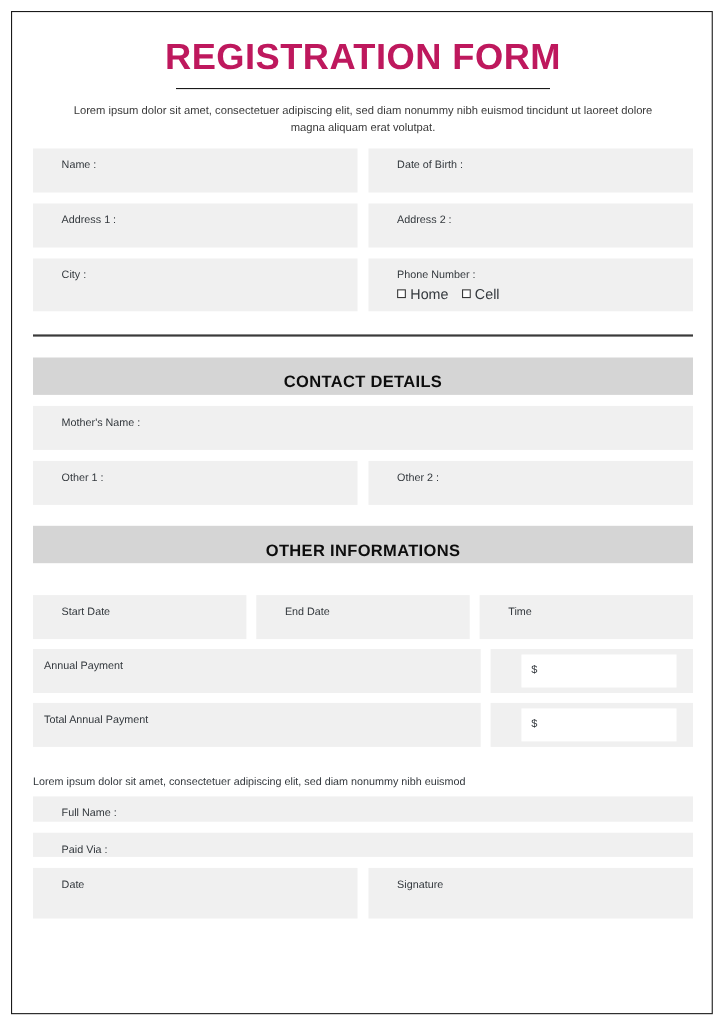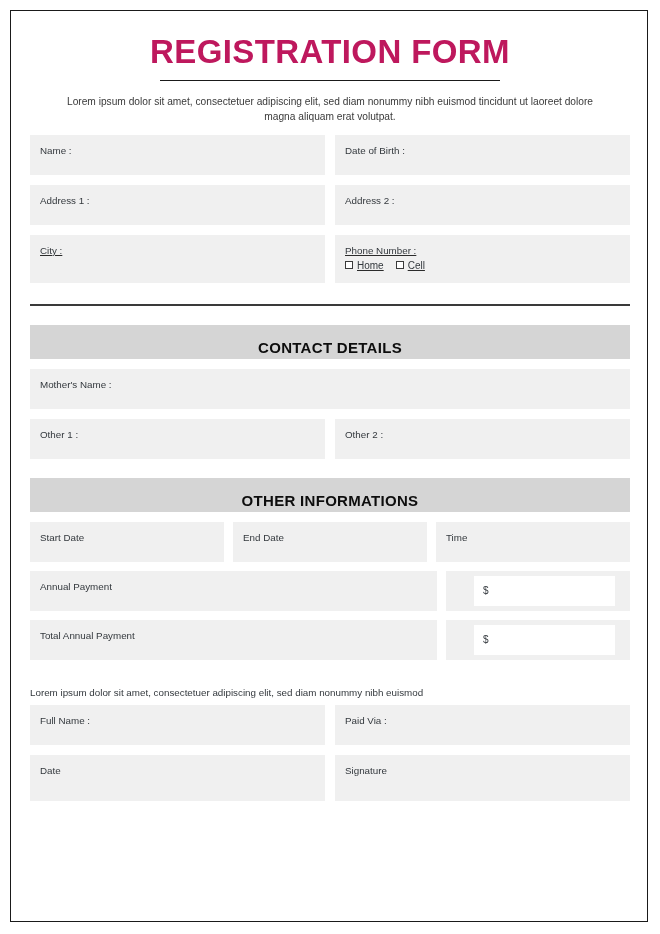--- a/index.html
+++ b/index.html
@@ -64,35 +64,35 @@
 
   
   .row {
     display: flex;
     gap: 10px;
     margin-top: 10px;
   }
   .field {
     background: #f0f0f0;
     box-sizing: border-box;
-    padding: 9px 10px 0 10px;
+    padding: 9px 10px 0 26px;
     height: 40px;
     flex: 1 1 0;
   }
-  .field.tall { height: 48px; text-decoration: underline; }
+  .field.tall { height: 48px; }
   .field-label {
     font-size: 9.8px;
     color: #33383d;
     line-height: 1.35;
     white-space: nowrap;
   }
 
   .checkline {
     margin-top: 3px;
-    font-size: 10px;
+    font-size: 13px;
     color: #33383d;
     display: flex;
     align-items: center;
     gap: 4px;
   }
   .cbox {
     display: inline-block;
     width: 8px;
     height: 8px;
     border: 1.2px solid #3a3a3a;
@@ -120,21 +120,21 @@
   .section-head-text {
     font-size: 15px;
     font-weight: 700;
     letter-spacing: 0.3px;
     color: #0d0d0d;
     margin-top: 12px;
   }
 
   
   .row3 { display: flex; gap: 9px; margin-top: 10px; }
-  .row3 .field { flex: 1 1 0; }
+  .row3 .field { flex: 1 1 0; margin-top: 19px; }
 
   .pay-row {
     display: flex;
     gap: 9px;
     margin-top: 9px;
     border-radius: 10px;
   }
   .pay-label-cell {
     background: #f0f0f0;
     height: 40px;
@@ -165,21 +165,21 @@
     color: #33383d;
   }
 
   
   .footnote {
     font-size: 9.8px;
     color: #33383d;
     margin-top: 26px;
     line-height: 1.4;
   }
-  .row-sign { margin-top: 6px; }
+  .row-sign { margin-top: 6px; flex-direction: column; }
   .field.sign { height: 46px; }
 </style>
 </head>
 <body>
 
 <div class="page">
   <div class="inner">
 
     <div class="title-wrap">
       <h1 class="form-title">REGISTRATION FORM</h1>

